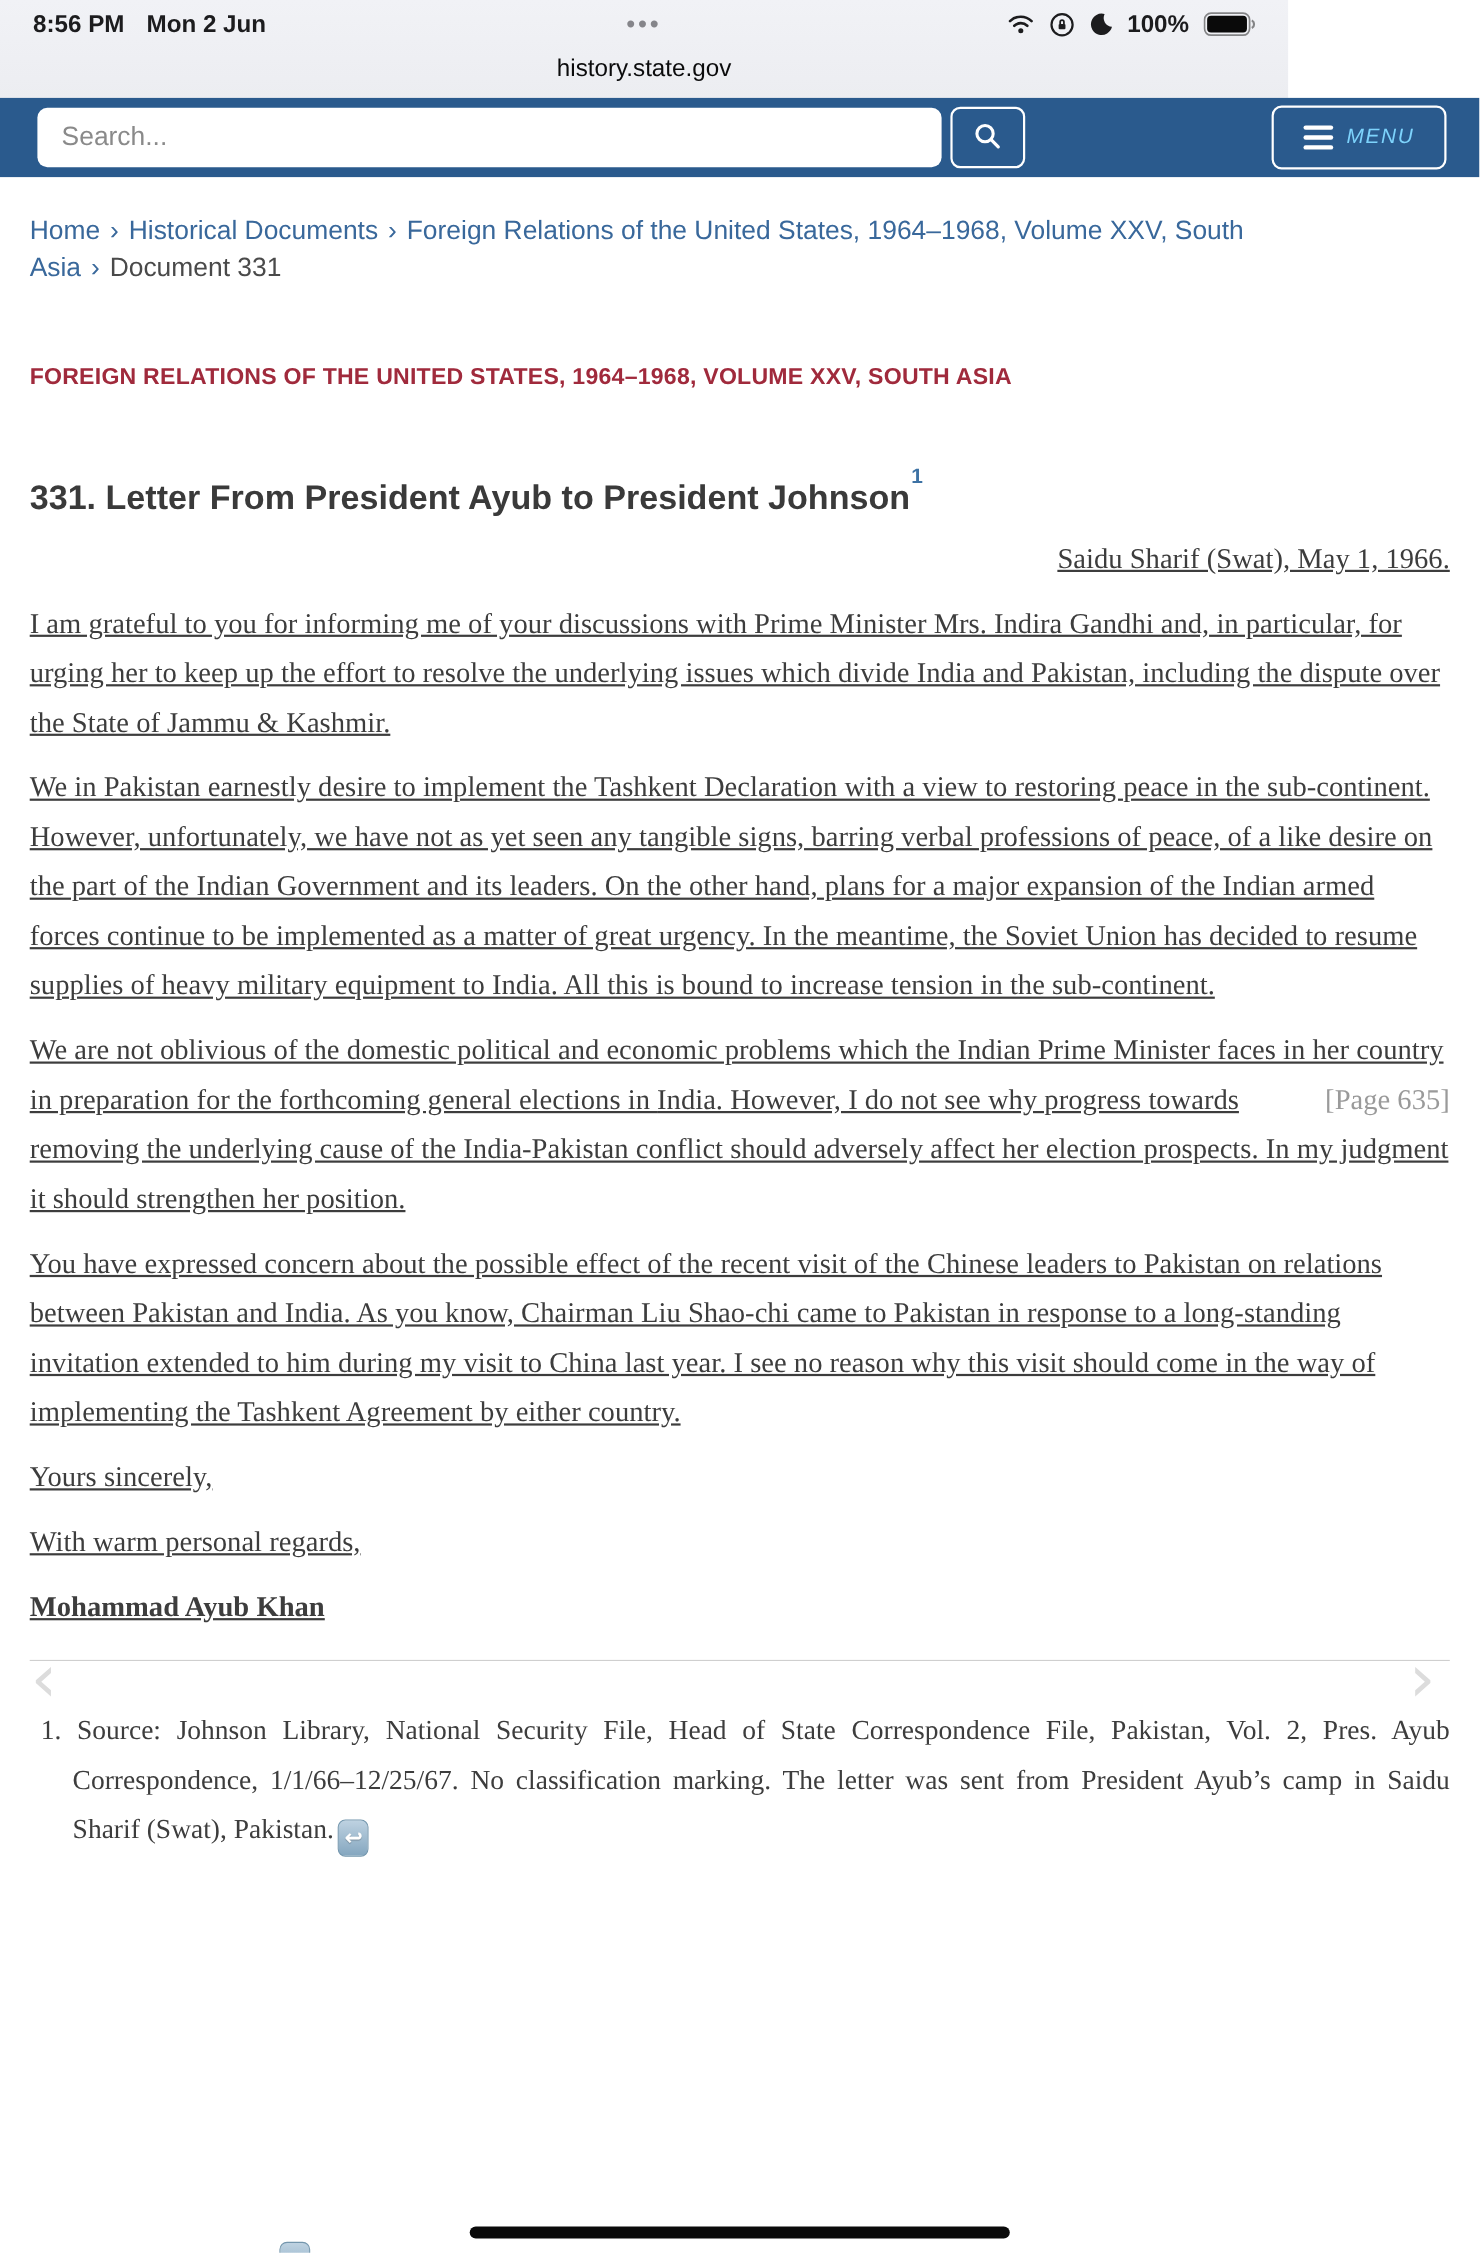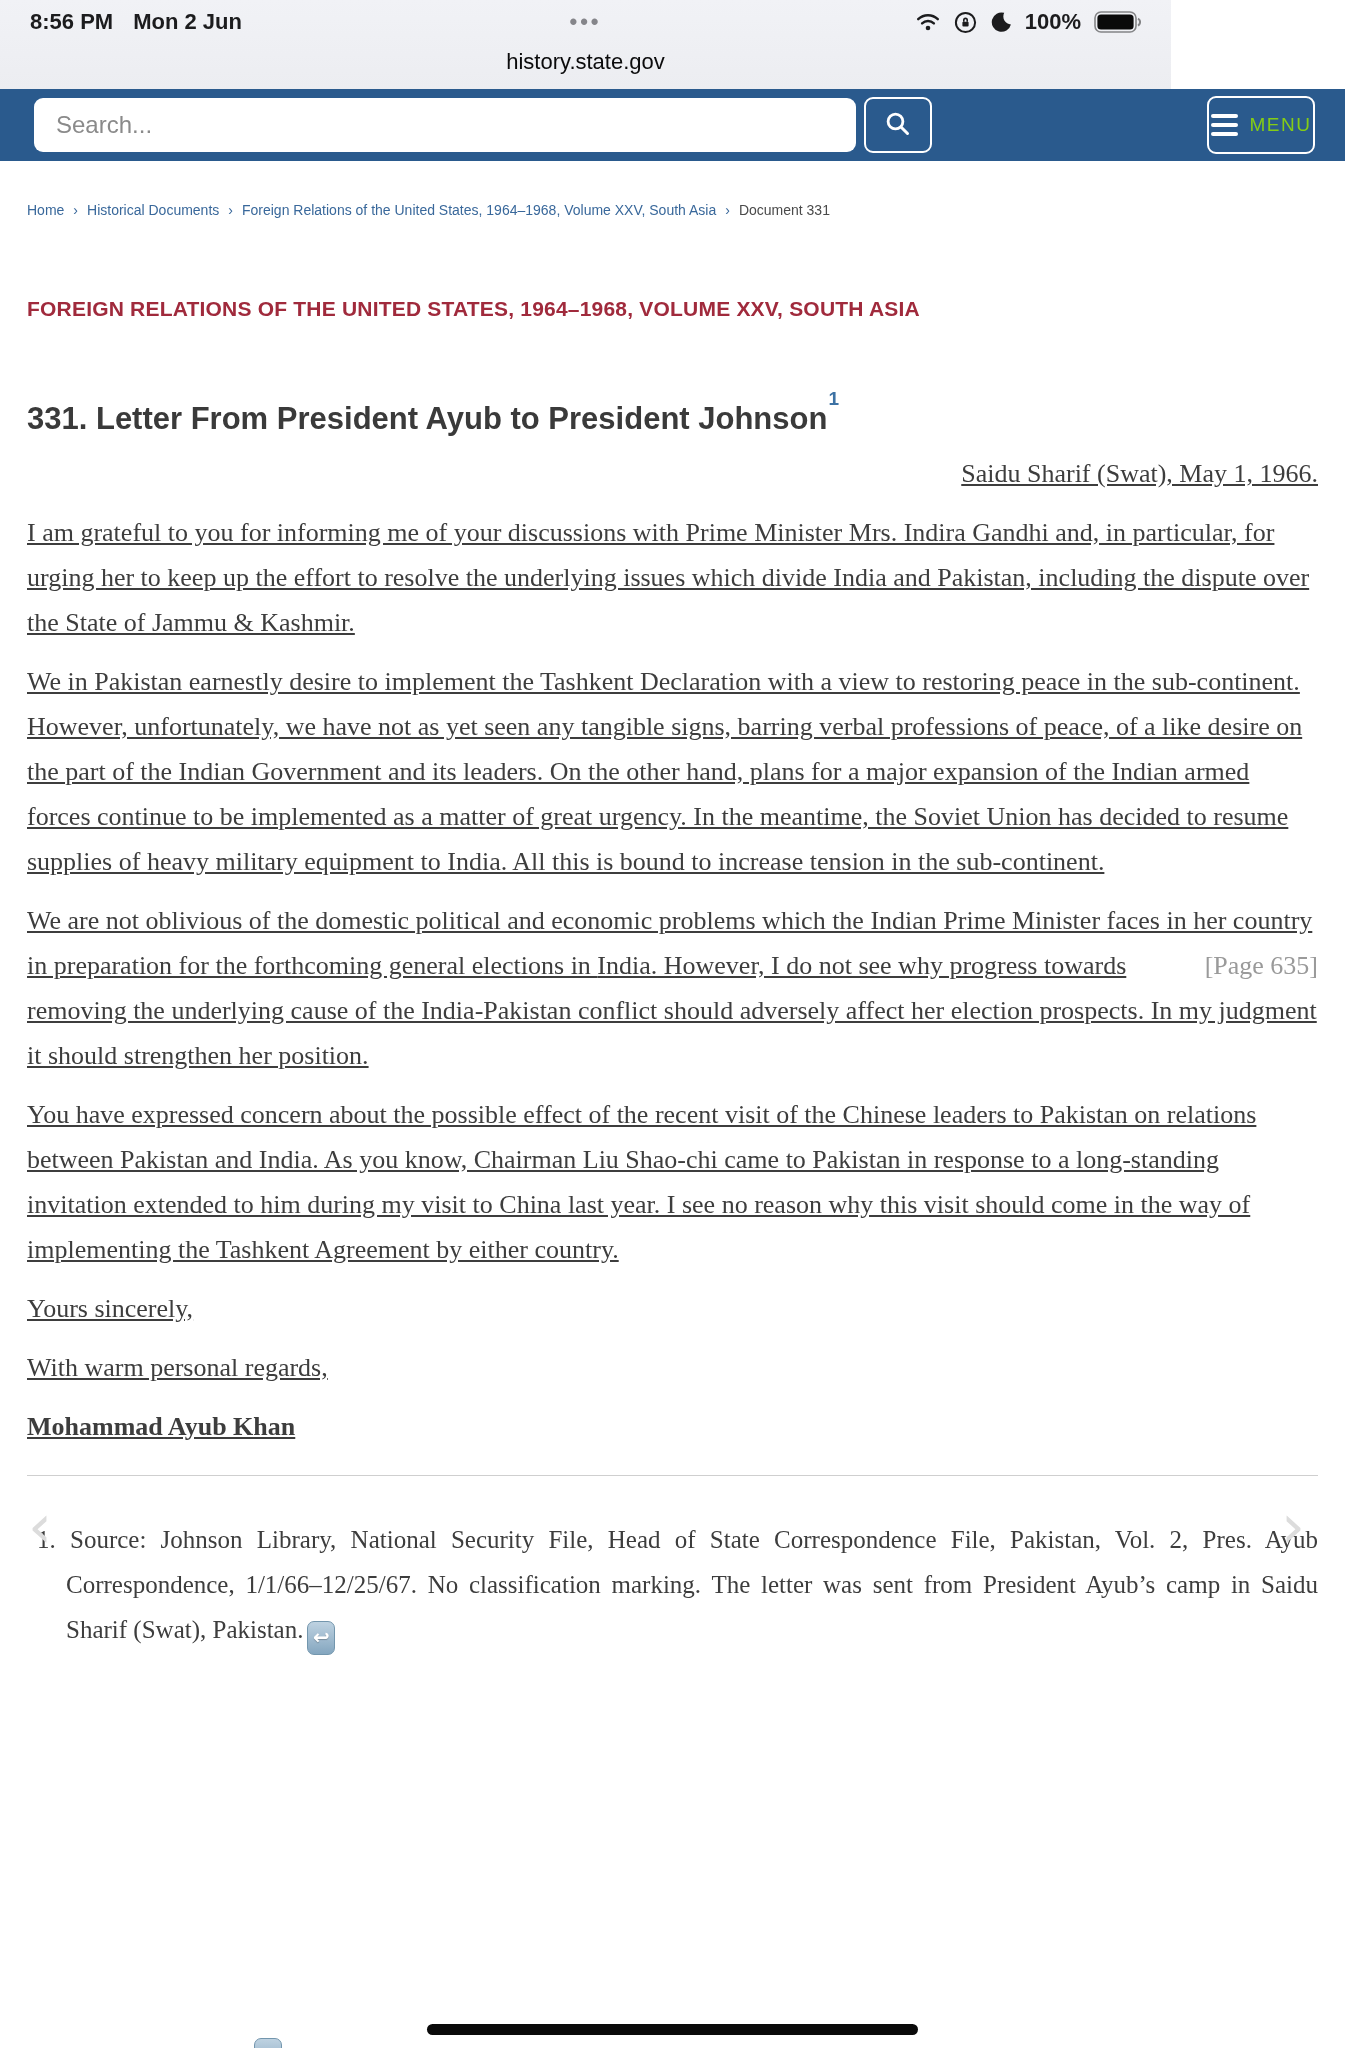--- a/index.html
+++ b/index.html
@@ -23,31 +23,31 @@
 
   
   .site-header { position:absolute; top:89px; left:0; width:1345px; height:72px;
                  background:#2a5a8d; display:flex; align-items:center; padding:0 30px 0 34px; }
   .search-input { width:822px; height:54px; border:none; border-radius:9px; background:#ffffff;
                   padding:0 22px; font-family:Liberation Sans, sans-serif; font-size:24px; color:#333; outline:none; }
   .search-input::placeholder { color:#8a8a8a; }
   .search-btn { width:68px; height:56px; margin-left:8px; background:transparent;
                 border:2px solid #ffffff; border-radius:9px; display:flex;
                 align-items:center; justify-content:center; cursor:pointer; }
-  .menu-btn { margin-left:auto; width:108px; height:58px; background:transparent;
+  .menu-btn { margin-left:auto; width:159px; height:58px; background:transparent;
               border:2px solid #ffffff; border-radius:9px; display:flex; gap:12px;
               align-items:center; justify-content:center; cursor:pointer;
-              color:#84cc16; font-size:19px; letter-spacing:1.5px; }
+              color:#7dd3fc; font-size:19px; letter-spacing:1.5px;font-style:italic; }
   .hamburger { display:flex; flex-direction:column; gap:5px; }
   .hamburger i { display:block; width:27px; height:4px; background:#ffffff; border-radius:2px; }
 
   
   .content { position:absolute; top:161px; left:0; width:1345px; padding:0 27px; }
 
-  .breadcrumb { margin-top:32px; font-size:14px; line-height:34px; color:#4a4a4a; }
+  .breadcrumb { margin-top:32px; font-size:24px; line-height:34px; color:#4a4a4a; }
   .breadcrumb a { color:#39689b; text-decoration:none; cursor:pointer; }
   .crumb-sep { color:#39689b; margin:0 9px; }
   .crumb-current { color:#4a4a4a; }
 
   .kicker { margin-top:70px; font-size:21px; font-weight:700; color:#a02a3c; letter-spacing:0.2px; }
 
   h1.doc-title { margin-top:80px; font-size:31px; font-weight:700; color:#3a3a3a; }
   .fn-ref { color:#3d72a4; font-weight:700; font-size:19px; position:relative; top:-13px; margin-left:1px; cursor:pointer; }
   .fn-ref2 { color:#3d72a4; font-size:17px; position:relative; top:-12px; margin-left:1px; cursor:pointer; }
 

